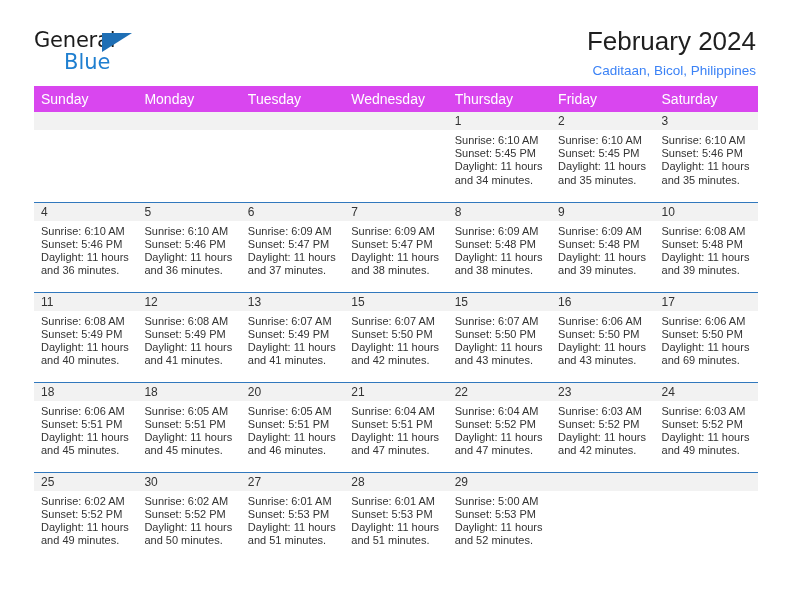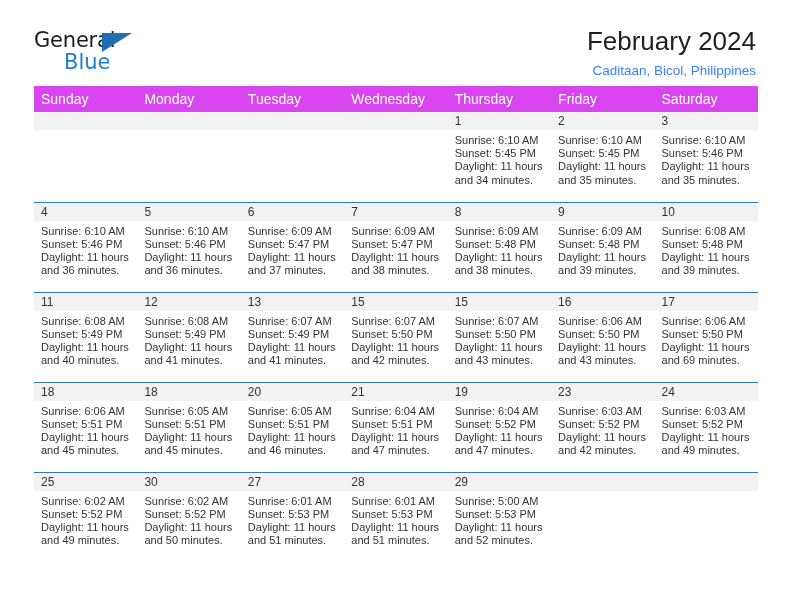--- a/index.html
+++ b/index.html
@@ -391,21 +391,21 @@
         <td>
           <div class="daynum">21</div>
           <div class="info">
             <div>Sunrise: 6:04 AM</div>
             <div>Sunset: 5:51 PM</div>
             <div>Daylight: 11 hours</div>
             <div>and 47 minutes.</div>
           </div>
         </td>
         <td>
-          <div class="daynum">19</div>
+          <div class="daynum">22</div>
           <div class="info">
             <div>Sunrise: 6:04 AM</div>
             <div>Sunset: 5:52 PM</div>
             <div>Daylight: 11 hours</div>
             <div>and 47 minutes.</div>
           </div>
         </td>
         <td>
           <div class="daynum">23</div>
           <div class="info">

